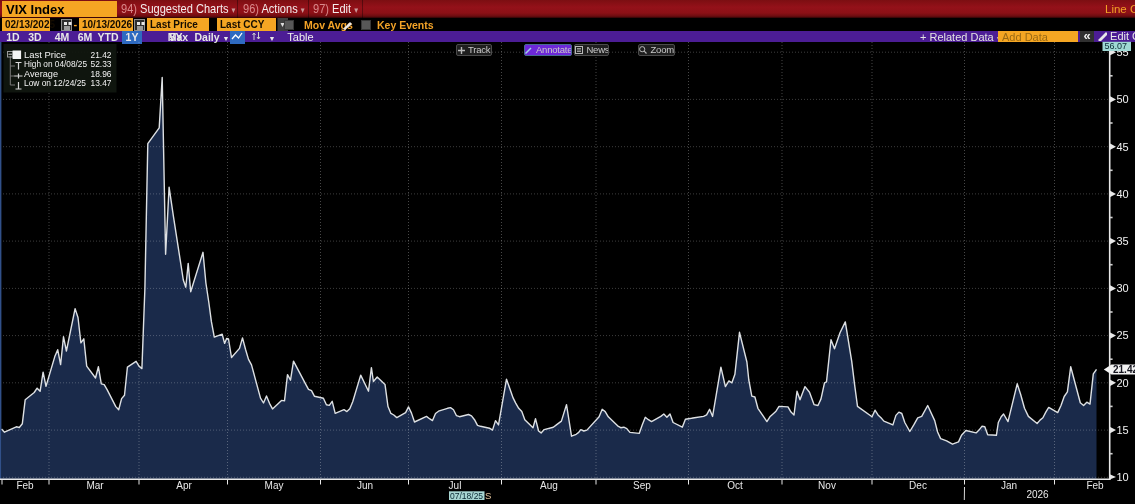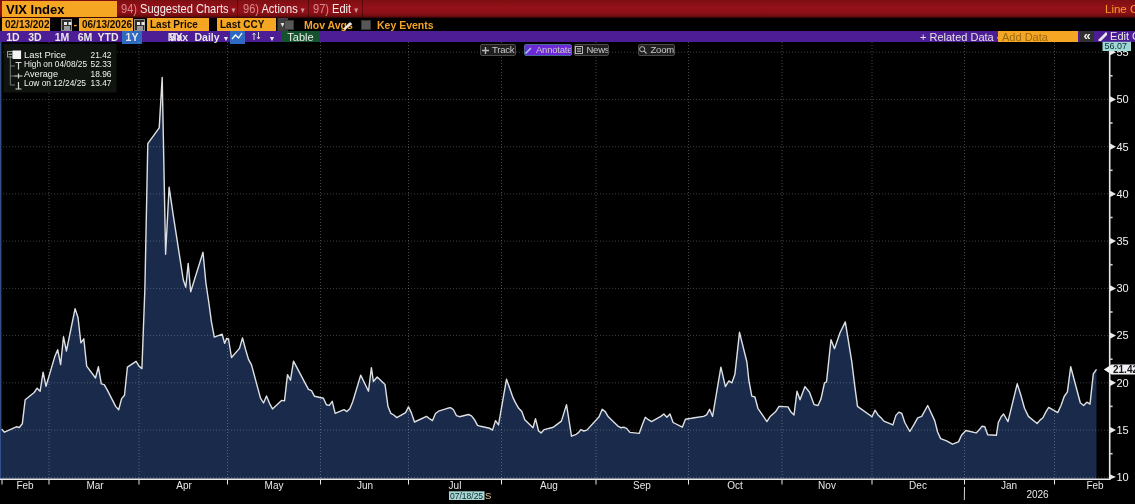--- a/index.html
+++ b/index.html
@@ -18,21 +18,21 @@
   border:1px solid #8f8f8f; }
 .cal:before { content:""; position:absolute; left:1.5px; top:1.5px; width:3px; height:3px;
   background:#e8e8e8; box-shadow:4.5px 0 0 #e8e8e8; }
 .cal:after { content:""; position:absolute; left:1.5px; top:6px; width:6px; height:3.5px;
   background:#9a9a9a; }
 .cbx { position:absolute; top:2px; width:10px; height:10px; background:#575757; border:1px solid #383838; }
 .olab { position:absolute; top:1px; color:#f2a227; font-size:10.5px; font-weight:bold; }
 #bar3 { position:absolute; left:0; top:31px; width:1135px; height:11px; background:#4c1d95; }
 .tab { position:absolute; top:0; height:11px; font-size:10.5px; font-weight:bold; color:#e8e8e8; text-align:center; }
 .tabblue { background:#2e6ac1; height:13px !important; }
-#tbl { position:absolute; left:281px; top:31px; width:39px; height:11px; background:#14532d;
+#tbl { position:absolute; left:281px; top:31px; width:39px; height:11px; background:#4c1d95;
   color:#eee; font-size:11px; text-align:center; }
 #addData { position:absolute; left:998px; top:31px; width:80px; height:11px; background:#f5a623;
   color:#9a6a14; font-size:11px; padding-left:4px; }
 #chev { position:absolute; left:1080px; top:31px; width:14px; height:11px; background:#303030;
   color:#f0f0f0; font-size:13px; font-weight:bold; line-height:10px; text-align:center; }
 #chartsvg { position:absolute; left:0; top:0; }
 .psvg { position:absolute; }
 .cbtn svg { display:inline-block; vertical-align:-1px; margin-right:1px; }
 .vg { stroke:rgba(255,255,255,0.28); stroke-width:1; stroke-dasharray:1 2; }
 .hg { stroke:rgba(255,255,255,0.24); stroke-width:1; stroke-dasharray:1 2; }
@@ -55,38 +55,38 @@
   <div style="position:absolute; left:237px; top:0; width:1px; height:18px; background:rgba(0,0,0,0.35);"></div>
   <div style="position:absolute; left:308px; top:0; width:1px; height:18px; background:rgba(0,0,0,0.35);"></div>
   <div style="position:absolute; left:362px; top:0; width:1px; height:18px; background:rgba(0,0,0,0.35);"></div>
   <div id="linec">Line Ch</div>
 </div>
 
 <div id="bar2">
   <div class="obox" style="left:2px; width:48px;">02/13/2025</div>
   <div class="cal" style="left:61px;"></div>
   <div style="position:absolute; left:73.5px; top:0; color:#f2a227; font-size:11px; font-weight:bold;">-</div>
-  <div class="obox" style="left:79px; width:54px;">06/13/2026</div>
+  <div class="obox" style="left:79px; width:54px;">10/13/2026</div>
   <div class="cal" style="left:134px;"></div>
   <div class="obox" style="left:147px; width:62px;">Last Price</div>
   <div class="obox" style="left:217px; width:59px;">Last CCY</div>
   <div style="position:absolute; left:276.5px; top:0px; width:11px; height:13px; background:#404040; border-left:1px solid #222; color:#ddd; font-size:8px; text-align:center; padding-top:2px;">▾</div>
   <div class="cbx" style="left:284px;"></div>
   <div class="olab" style="left:304px;">Mov Avgs</div>
   <svg class="psvg" width="12" height="12" style="left:342px; top:1px;">
         <path d="M1,10 L8,3 L10,5 L3,11 Z" fill="#e8e8e8"></path>
       </svg>
   <div class="cbx" style="left:361px;"></div>
   <div class="olab" style="left:377px;">Key Events</div>
 </div>
 
 <div id="bar3">
   <div class="tab" style="left:4px; width:18px;">1D</div>
   <div class="tab" style="left:26px; width:18px;">3D</div>
-  <div class="tab" style="left:53px; width:18px;">1M</div>
+  <div class="tab" style="left:53px; width:18px;">4M</div>
   <div class="tab" style="left:76px; width:18px;">6M</div>
   <div class="tab" style="left:95px; width:26px;">YTD</div>
   <div class="tab tabblue" style="left:122px; width:20px;">1Y</div>
   <div class="tab" style="left:146px; width:18px;margin-left:21px;">5Y</div>
   <div class="tab" style="left:166px; width:24px;">Max</div>
   <div class="tab" style="left:191px; width:42px;">Daily <span style="font-size:7px;">▼</span></div>
   <div class="tab tabblue" style="left:230px; width:15px;"><svg width="13" height="9">
           <path d="M1,7 L4.5,3 L7.5,6 L11,1" stroke="#fff" stroke-width="1.3" fill="none"></path>
         </svg></div>
   <div class="tab" style="left:250px; width:12px;"><svg width="11" height="10">
@@ -205,21 +205,21 @@
   <text x="24" y="67.2" class="lgt" textLength="63" lengthAdjust="spacingAndGlyphs">High on 04/08/25</text>
   <text x="111.5" y="67.2" class="lgt" text-anchor="end" textLength="21" lengthAdjust="spacingAndGlyphs">52.33</text>
   <path d="M14.5,76 L22.5,76 M18.5,73.5 L18.5,78.5" stroke="#d8d8d8" stroke-width="1.2" fill="none"></path>
   <text x="24" y="76.8" class="lgt" textLength="34" lengthAdjust="spacingAndGlyphs">Average</text>
   <text x="111.5" y="76.8" class="lgt" text-anchor="end" textLength="21" lengthAdjust="spacingAndGlyphs">18.96</text>
   <path d="M15.5,89 L21.5,89 M18.5,89 L18.5,82" stroke="#d8d8d8" stroke-width="1.2" fill="none"></path>
   <text x="24" y="86.4" class="lgt" textLength="62" lengthAdjust="spacingAndGlyphs">Low on 12/24/25</text>
   <text x="111.5" y="86.4" class="lgt" text-anchor="end" textLength="21" lengthAdjust="spacingAndGlyphs">13.47</text>
 </svg>
 
-<div class="cbtn" style="left:480px; width:36px;"><svg width="7" height="7">
+<div class="cbtn" style="left:456px; width:36px;"><svg width="7" height="7">
         <path d="M3.5,0 L3.5,7 M0,3.5 L7,3.5" stroke="#b8b8b8" stroke-width="1.4"></path>
       </svg> Track</div>
 <div class="cbtn" style="left:524px; width:48px; background:#6d28d9; border-color:#4a6a95;"><svg width="8" height="8">
         <path d="M0.5,7.5 L6,2" stroke="#9fd3e8" stroke-width="1.5"></path>
       </svg> Annotate</div>
 <div class="cbtn" style="left:574px; width:35px;"><svg width="8" height="8">
         <rect x="0.5" y="0.5" width="7" height="7" fill="none" stroke="#b8b8b8"></rect>
         <path d="M2,2.5 L6,2.5 M2,4 L6,4 M2,5.5 L6,5.5" stroke="#b8b8b8" stroke-width="0.8"></path>
       </svg> News</div>
 <div class="cbtn" style="left:638px; width:37px;"><svg width="8" height="8">

